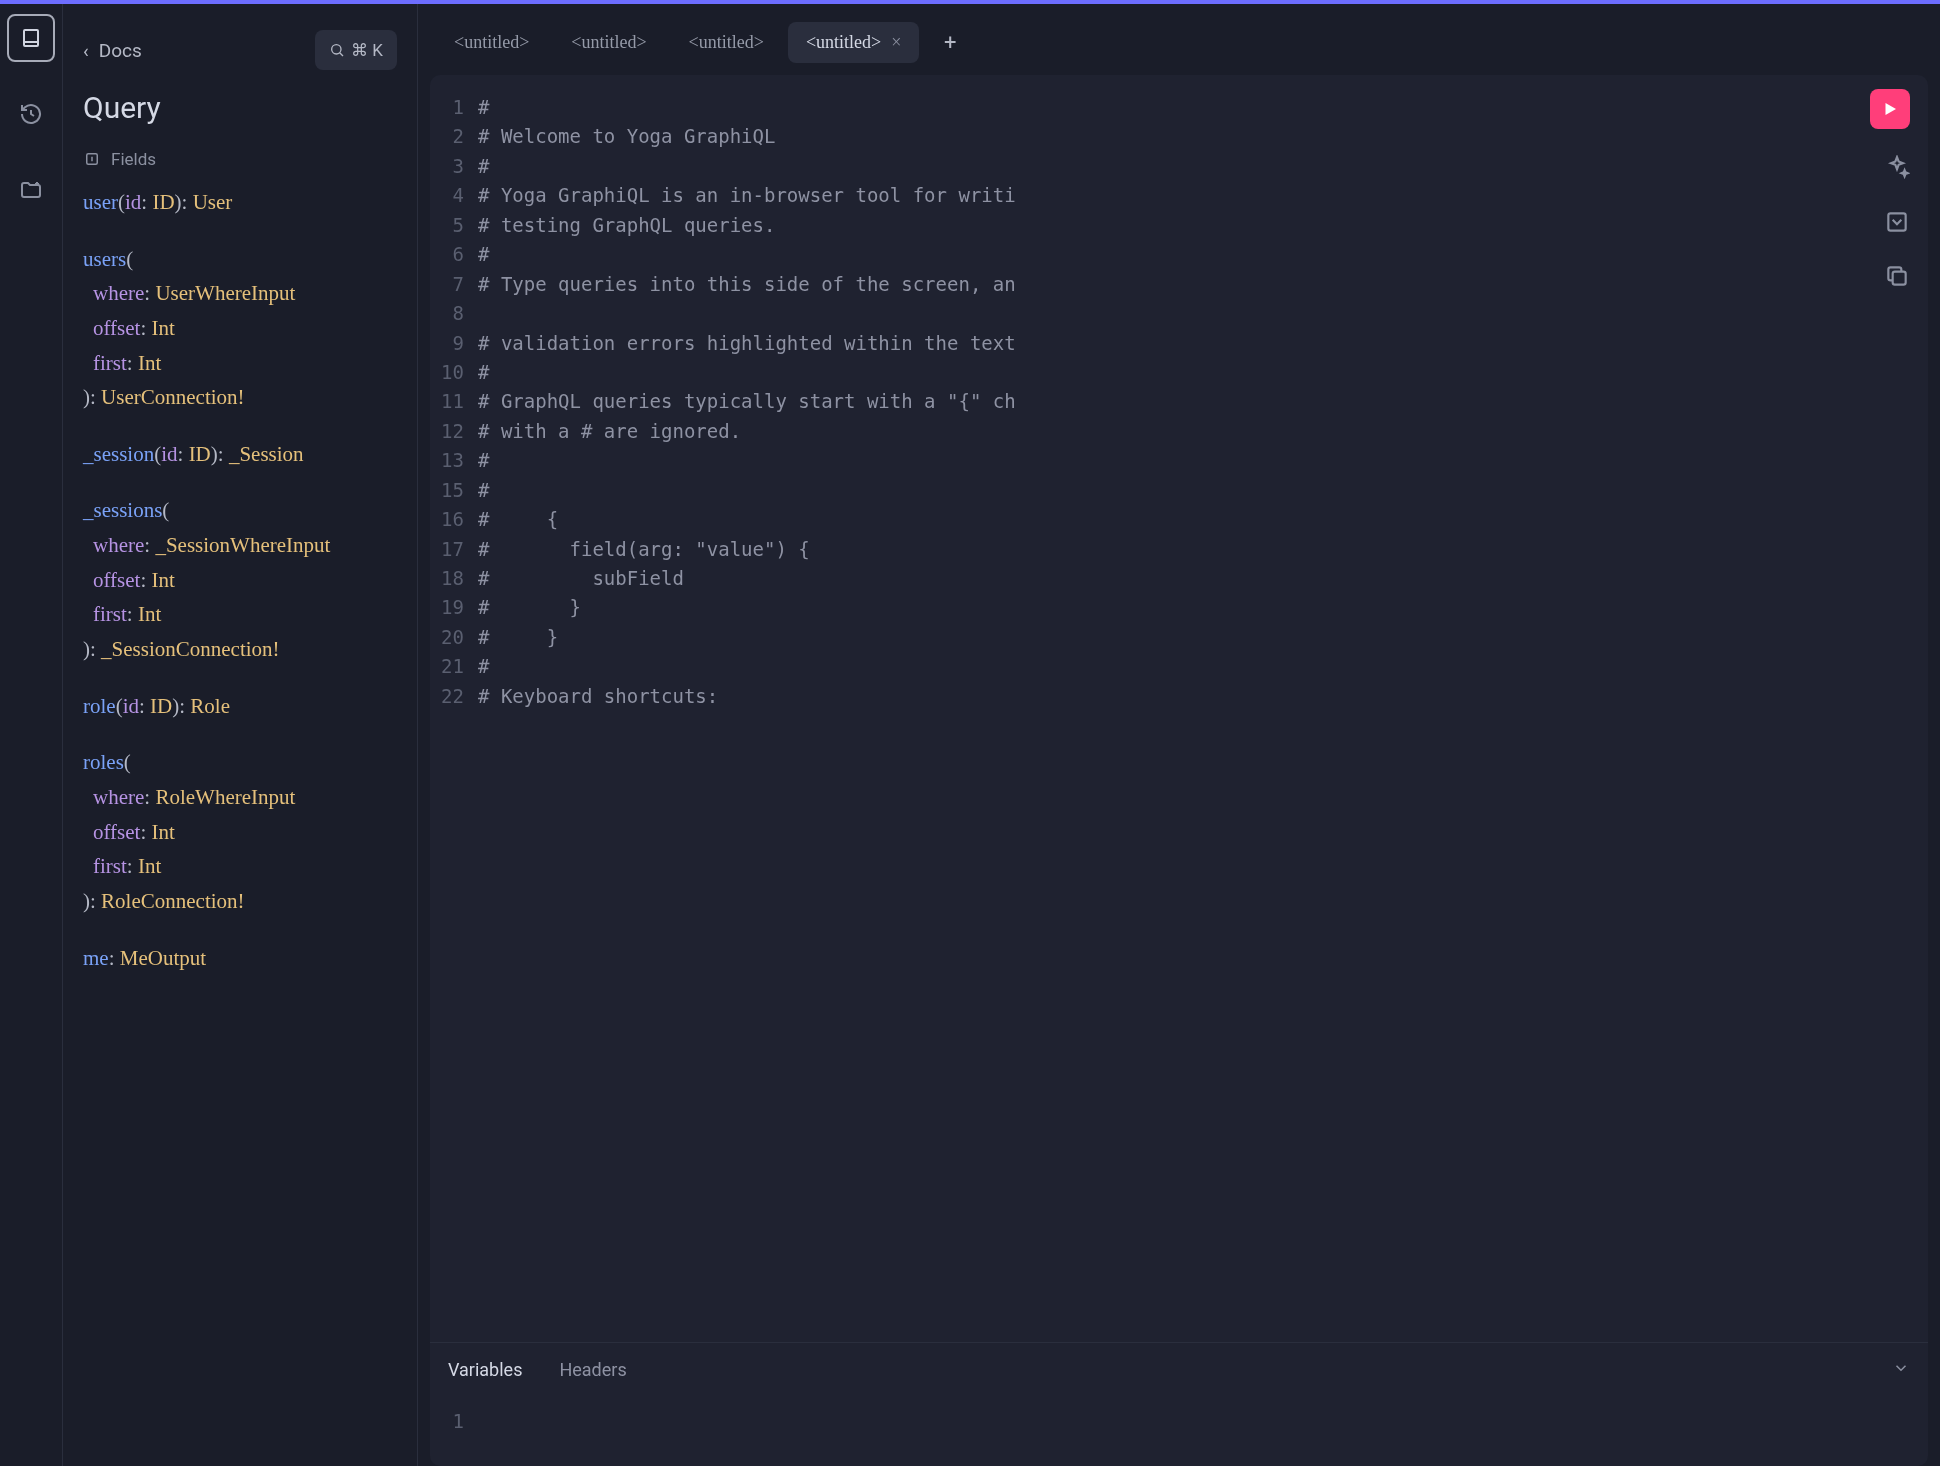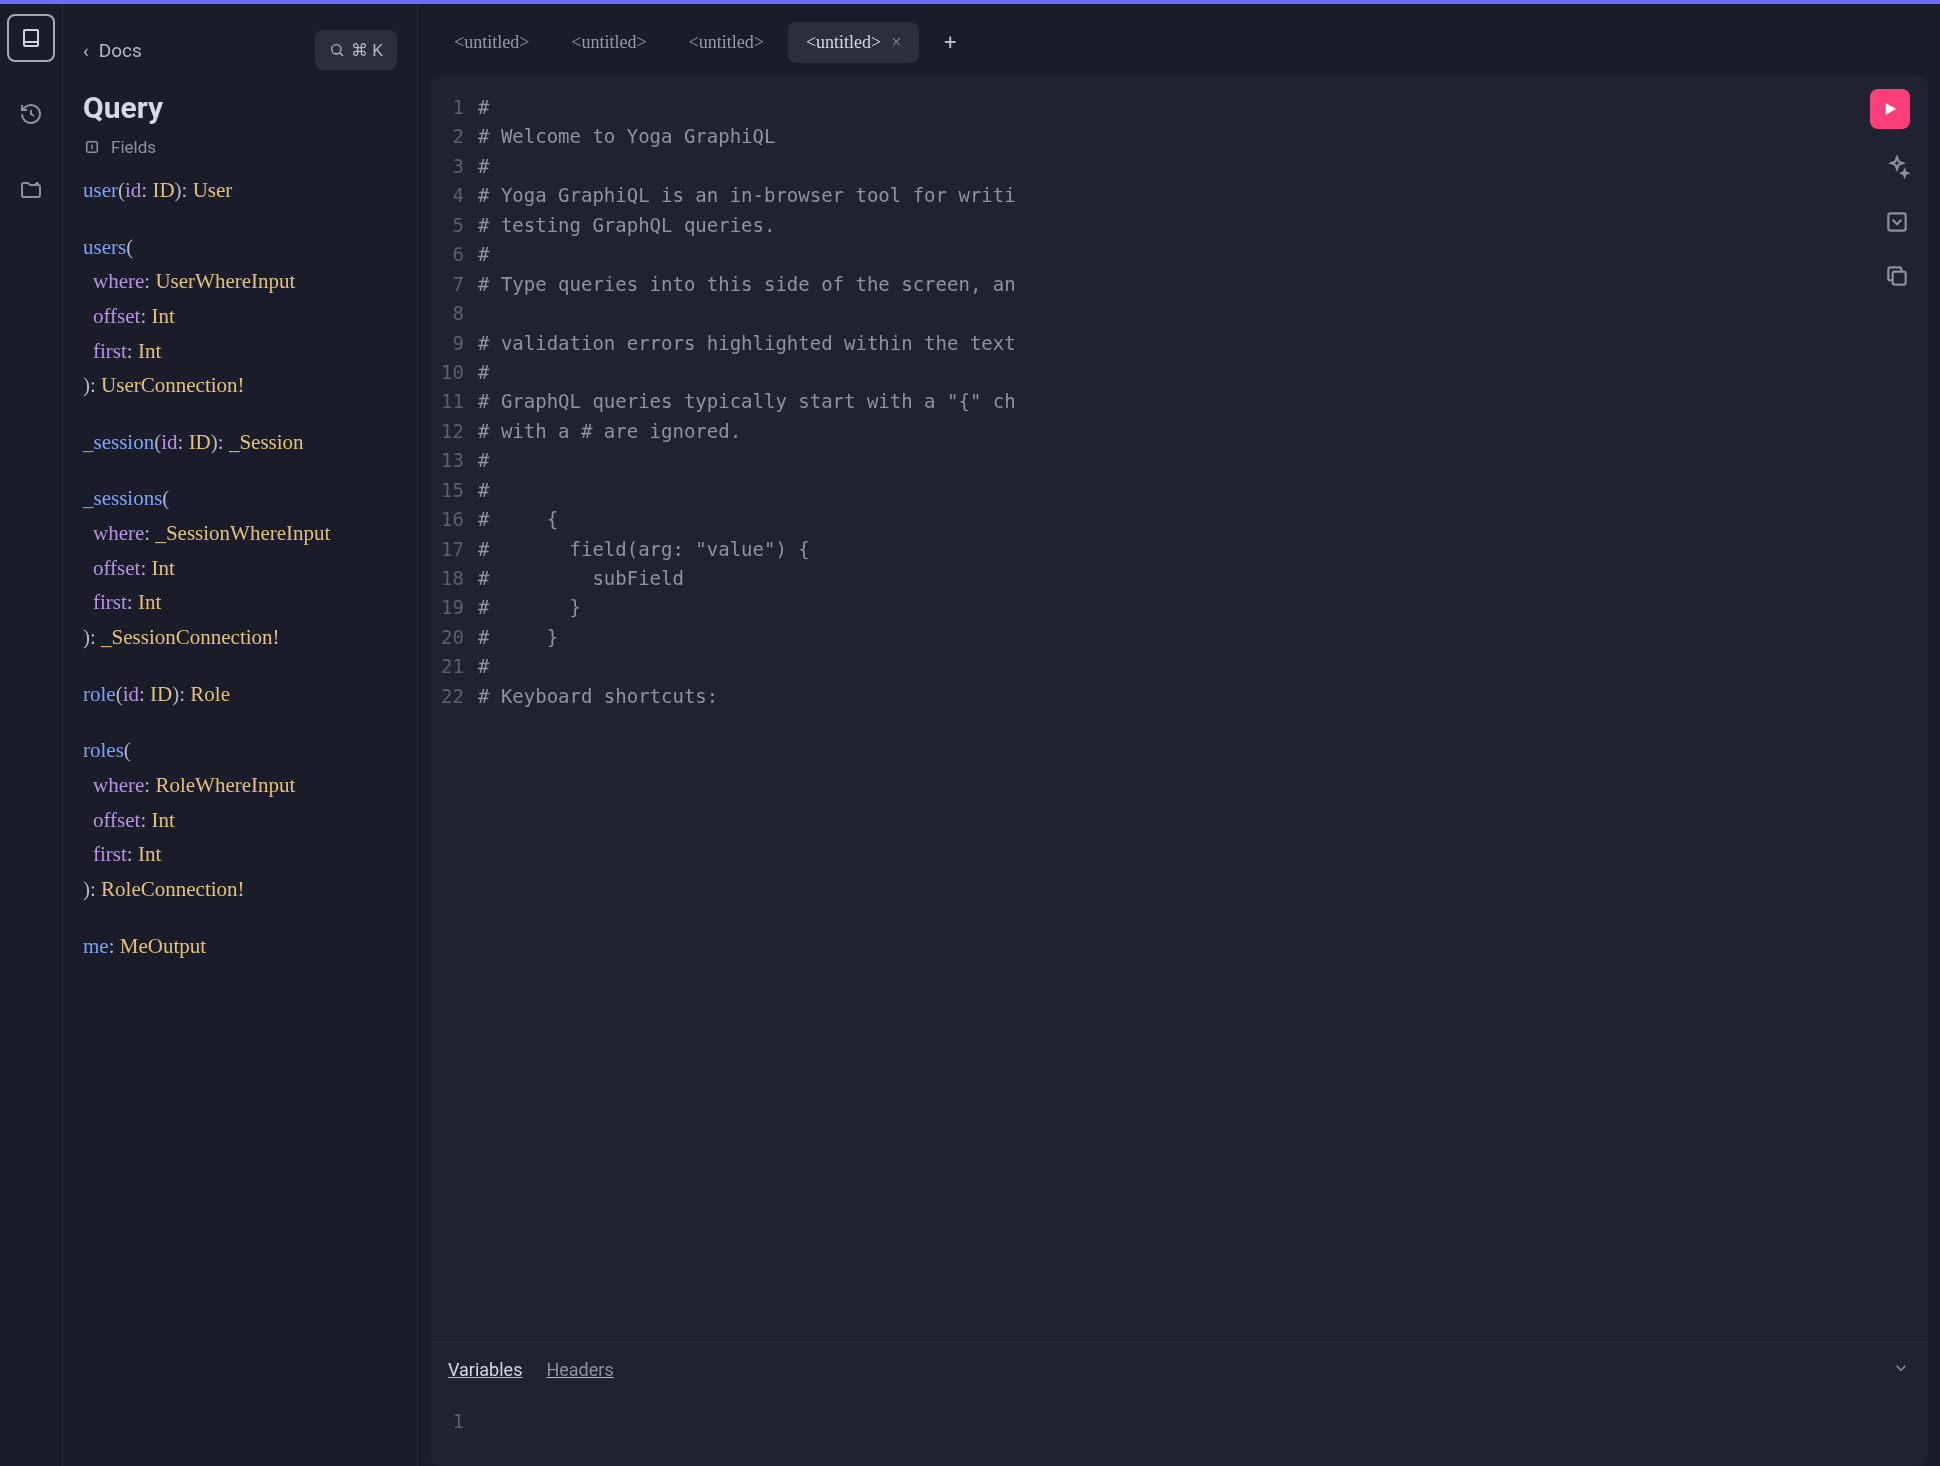--- a/index.html
+++ b/index.html
@@ -52,21 +52,21 @@
     .docs-back {
       display: flex; align-items: center; gap: 10px;
       color: #b4b8c5; font-size: 19px; cursor: pointer;
     }
     .search-pill {
       display: flex; align-items: center; gap: 6px;
       background: #2a2e3d; border-radius: 8px;
       padding: 10px 14px; color: #b4b8c5; font-size: 17px;
       cursor: pointer;
     }
-    .docs-title { color: #d5d9e5; font-size: 30px; font-weight: 700; margin-bottom: 12px; }
+    .docs-title { color: #d5d9e5; font-size: 30px; font-weight: 400; margin-bottom: 24px; }
     .fields-hdr {
       display: flex; align-items: center; gap: 10px;
       color: #8b90a0; font-size: 17px; margin-bottom: 16px;
     }
     .fields-hdr svg { width: 18px; height: 18px; }
     
     .field { font-family: Liberation Serif, serif; font-size: 21px; line-height: 1.65; margin-bottom: 22px; color:#b4b8c5; }
     .fn { color: #7aa2f7; cursor: pointer; }
     .arg { color: #b693e3; }
     .punct { color: #b4b8c5; }
@@ -104,21 +104,21 @@
       color:#8b90a0;
     }
     .side-tools div{ width:26px; height:26px; cursor:pointer; display:flex; align-items:center; justify-content:center;}
     
     .vars-panel {
       border-top:1px solid #2a2e3d; background:#1f2230;
       display:flex; flex-direction:column;
       margin: 0 12px;
       border-radius: 0 0 10px 10px;
     }
-    .vars-tabs { display:flex; align-items:center; padding: 16px 18px; gap: 24px; text-decoration: underline;}
+    .vars-tabs { display:flex; align-items:center; padding: 16px 18px; gap: 37px;}
     .vars-tab { color:#8e92a3; font-size:18px; cursor:pointer; }
     .vars-tab.active { color:#d5d9e5; }
     .vars-chevron { margin-left:auto; color:#8b90a0; cursor:pointer; }
     .vars-body { padding: 10px 0 30px 0; }
   </style>
 </head>
 <body>
 
 <div class="top-bar"></div>
 <div class="app">

